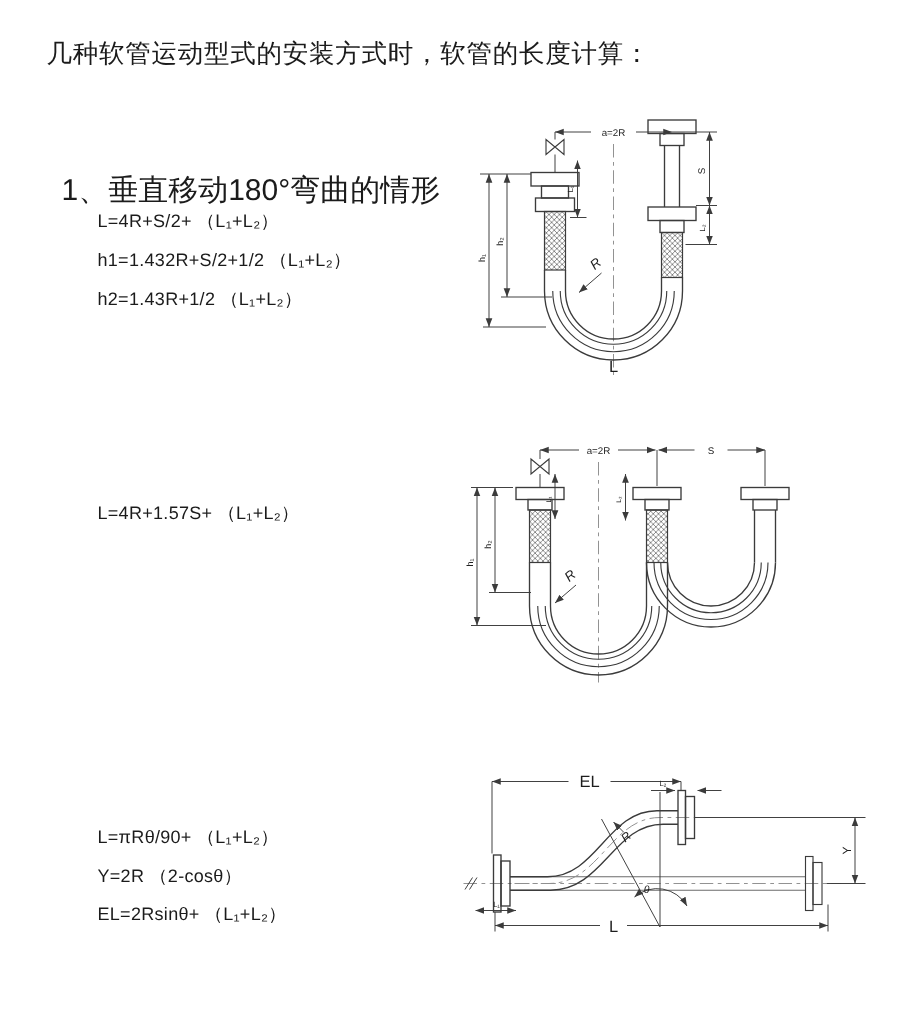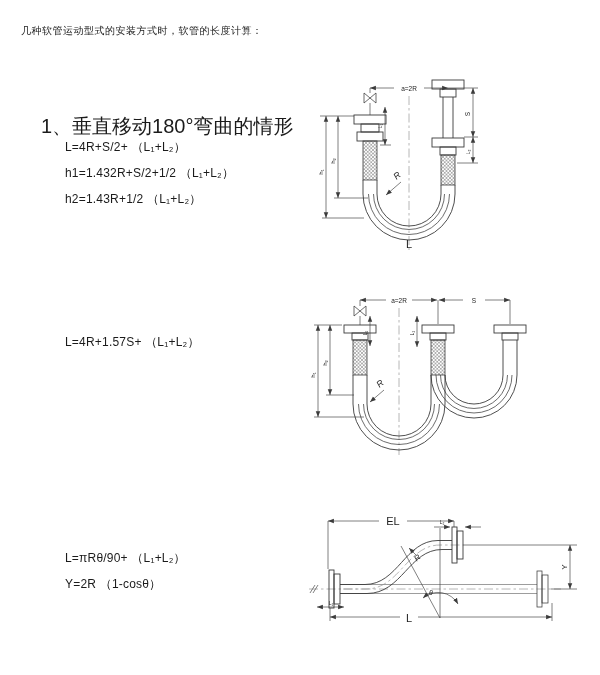--- a/index.html
+++ b/index.html
@@ -1,18 +1,18 @@
 <!DOCTYPE html>
 <html><head>
 <meta charset="utf-8">
 <style>
   html,body{margin:0;padding:0;background:#fff}
   .page{position:relative;width:600px;height:675px;background:#ffffff;overflow:hidden;
         font-family:"Liberation Sans","DejaVu Sans",sans-serif;color:#1b1b1b}
-  .title{position:absolute;left:21px;top:24px;font-size:10px;letter-spacing:.5px;white-space:nowrap}
+  .title{position:absolute;left:31px;top:24px;font-size:17px;letter-spacing:.5px;white-space:nowrap}
   .h{position:absolute;left:41px;font-size:20px;white-space:nowrap}
   .f{position:absolute;left:65px;font-size:12px;letter-spacing:.2px;white-space:nowrap}
   svg{position:absolute;overflow:visible}
   svg text{font-family:"Liberation Sans","DejaVu Sans",sans-serif;fill:#1d1d1d}
   .ln{stroke:#3b3b3b;fill:none;stroke-width:.9}
   .lnf{stroke:#3b3b3b;fill:none;stroke-width:.75}
   .dm{stroke:#3c3c3c;fill:none;stroke-width:.65}
   .cl{stroke:#8f8f8f;fill:none;stroke-width:.65;stroke-dasharray:9 3 2.5 3}
   .gh{stroke:#5a5a5a;fill:none;stroke-width:.6}
 </style>
@@ -24,21 +24,22 @@
   <div class="title">几种软管运动型式的安装方式时，软管的长度计算：</div>
 
   <div class="h" style="top:113px">1、垂直移动180°弯曲的情形</div>
   <div class="f" style="top:139px">L=4R+S/2+ （L₁+L₂）</div>
   <div class="f" style="top:165px">h1=1.432R+S/2+1/2 （L₁+L₂）</div>
   <div class="f" style="top:191px">h2=1.43R+1/2 （L₁+L₂）</div>
 
   <div class="f" style="top:334px">L=4R+1.57S+ （L₁+L₂）</div>
 
   <div class="f" style="top:550px">L=πRθ/90+ （L₁+L₂）</div>
-  <div class="f" style="top:576px">Y=2R （1-cosθ）</div>
+  <div class="f" style="top:576px">Y=2R （2-cosθ）</div>
+  <div class="f" style="top:601px">EL=2Rsinθ+ （L₁+L₂）</div>
 
   <svg style="left:310px;top:66px" width="262" height="192" viewBox="0 0 262 192">
     <defs>
       <marker id="a1" viewBox="0 0 10 10" refX="10" refY="5" markerWidth="9" markerHeight="9" orient="auto-start-reverse">
         <path d="M0,1.2 L10,5 L0,8.8 Z" fill="#3b3b3b"></path>
       </marker>
       <pattern id="p1" width="3.5" height="3.5" patternUnits="userSpaceOnUse">
         <path d="M0,3.5 L3.5,0 M0,0 L3.5,3.5" stroke="#6a6a6a" stroke-width="0.5"></path>
       </pattern>
     </defs>

